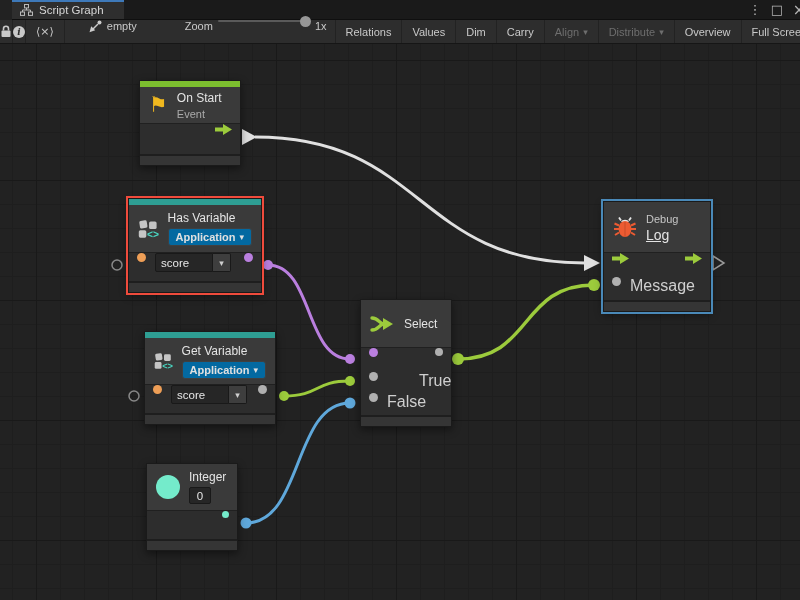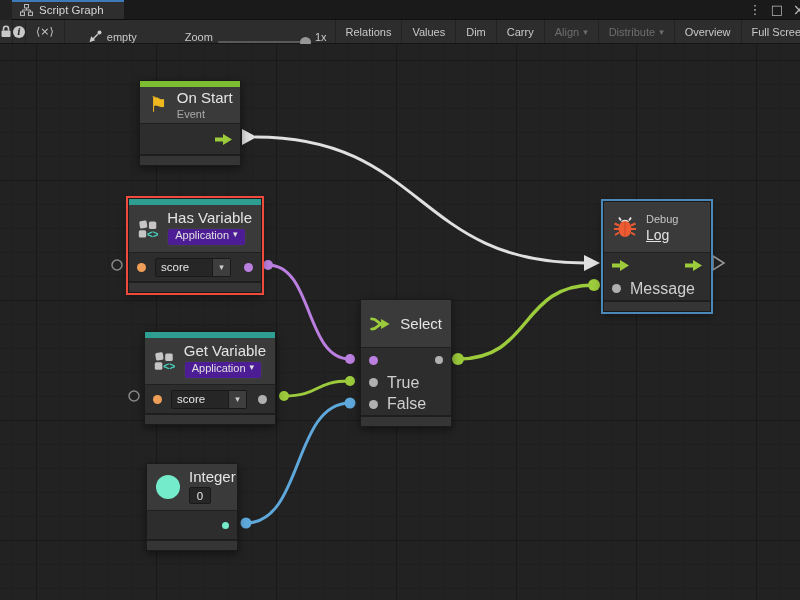--- a/index.html
+++ b/index.html
@@ -13,21 +13,21 @@
   .tab-label{font-size:11.5px;color:#d6d6d6;white-space:nowrap;}
   .win-controls{margin-left:auto;display:flex;align-items:center;gap:4px;padding-right:4px;}
   .win-btn{width:18px;height:18px;display:flex;align-items:center;justify-content:center;color:#b4b4b4;font-size:13px;font-family:"DejaVu Sans",sans-serif;}
 
   
   .toolbar{position:absolute;top:20px;left:0;width:800px;height:24px;background:#2d2d2d;border-bottom:1px solid #161616;display:flex;align-items:stretch;font-size:11px;color:#c9c9c9;}
   .tbtn{display:flex;align-items:center;justify-content:center;padding:0 10px;border-right:1px solid #222;white-space:nowrap;}
   .tbtn.left-icon{width:34px;padding:0;}
   .tbtn.code{width:60px;}
   .tbtn.disabled{color:#6e6e6e;}
-  .tgroup{display:flex;align-items:flex-end;gap:5px;padding:0 8px;}
+  .tgroup{display:flex;align-items:flex-start;gap:5px;padding:0 8px;}
   .zoom-track{position:relative;width:92px;height:2px;background:#5a5a5a;border-radius:1px;}
   .zoom-handle{position:absolute;top:-4.5px;left:82px;width:11px;height:11px;border-radius:50%;background:#979797;}
   .spacer{flex:1;}
   .right-buttons{display:flex;align-items:stretch;}
   .right-buttons .tbtn{border-left:1px solid #222;border-right:none;}
   .caret{font-size:9px;margin-left:4px;font-family:"DejaVu Sans",sans-serif;}
   .glyph{font-family:"DejaVu Sans",sans-serif;}
   .info-circle{width:12px;height:12px;border-radius:50%;background:#c9c9c9;color:#2d2d2d;font-size:9px;font-weight:bold;display:flex;align-items:center;justify-content:center;font-family:"DejaVu Serif",serif;font-style:italic;}
 
   
@@ -43,36 +43,36 @@
 
   
   .node{position:absolute;background:#2e2e2e;border:1px solid #1a1a1a;box-shadow:0 3px 8px rgba(0,0,0,.45);}
   .node.sel-red{box-shadow:0 0 0 2px var(--red-selection,#EF4B3C),0 3px 8px rgba(0,0,0,.45);}
   .node.sel-blue{box-shadow:0 0 0 2px var(--blue-selection,#4A89B8),0 3px 8px rgba(0,0,0,.45);}
   .bar{height:6px;}
   .bar.green{background:var(--green-bar,#7CBE2F);}
   .bar.teal{background:var(--teal,#2E9E93);}
   .hdr{background:#3a3a3a;display:flex;align-items:center;gap:9px;padding:6px 9px;}
   .hdr-col{display:flex;flex-direction:column;gap:3px;align-items:flex-start;}
-  .t1{font-size:15px;color:#e4e4e4;line-height:14px;white-space:nowrap;}
+  .t1{font-size:12px;color:#e4e4e4;line-height:14px;white-space:nowrap;}
   .t1.big{font-size:14px;text-decoration:underline;}
   .t2{font-size:11px;color:#ababab;line-height:12px;}
   .body{background:#2d2d2d;border-top:1px solid #202020;}
-  .row{display:flex;align-items:center;padding:0 8px;}
+  .row{display:flex;padding:0 8px;}
   .ftr{height:11px;background:#353535;border-top:2px solid #1e1e1e;}
   .flex{flex:1;}
 
   .dot{width:9px;height:9px;border-radius:50%;flex:0 0 auto;}
   .dot.orange{background:var(--orange,#EE9E56);}
   .dot.purple{background:var(--purple,#BA7FDF);}
   .dot.gray{background:var(--gray-port,#B0B0B0);}
   .dot.mint{width:7px;height:7px;background:var(--mint,#74EBCB);}
   .port-label{font-size:16px;color:#cfcfcf;margin-left:9px;}
 
-  .pill{display:flex;background:#4c1d95;border:1px solid #404040;border-radius:3px;height:18px;padding:0 7px;font-size:11px;color:#e0e0e0;}
+  .pill{display:flex;align-items:center;background:#0369a1;border:1px solid #404040;border-radius:3px;height:18px;padding:0 7px;font-size:11px;color:#e0e0e0;font-weight:bold;}
   .field{display:flex;align-items:center;background:#262626;border:1px solid #191919;border-radius:2px 0 0 2px;height:19px;width:58px;padding:0 5px;font-size:11.5px;color:#e6e6e6;margin-left:9px;}
   .fcaret{display:flex;align-items:center;justify-content:center;background:#3e3e3e;border:1px solid #191919;border-left:none;border-radius:0 2px 2px 0;height:19px;width:18px;font-size:9px;color:#cfcfcf;font-family:"DejaVu Sans",sans-serif;}
   .valbox{display:flex;align-items:center;justify-content:center;background:#262626;border:1px solid #191919;border-radius:2px;height:17px;min-width:22px;padding:0 4px;font-size:11.5px;color:#e6e6e6;}
 
   .flag{font-family:"DejaVu Sans",sans-serif;font-size:21px;color:var(--flag,#F0B81F);line-height:21px;}
   .mint-circle{width:24px;height:24px;border-radius:50%;background:var(--mint,#74EBCB);flex:0 0 auto;}
 </style>
 </head>
 <body>
 
@@ -267,21 +267,21 @@
           <path d="M13 4 L23 10 L13 16 Z" fill="#9CCB3C"></path>
         </svg>
         <span class="t1">Select</span>
       </div>
       <div class="body">
         <div class="row" style="height:24px;">
           <span class="dot purple"></span>
           <span class="flex"></span>
           <span class="dot gray" style="width:8px;height:8px;"></span>
         </div>
-        <div class="row" style="height:21px;">
+        <div class="row" style="height:21px;gap:32px;">
           <span class="dot gray"></span>
           <span class="port-label">True</span>
         </div>
         <div class="row" style="height:22px;">
           <span class="dot gray"></span>
           <span class="port-label">False</span>
         </div>
       </div>
       <div class="ftr"></div>
     </div>

